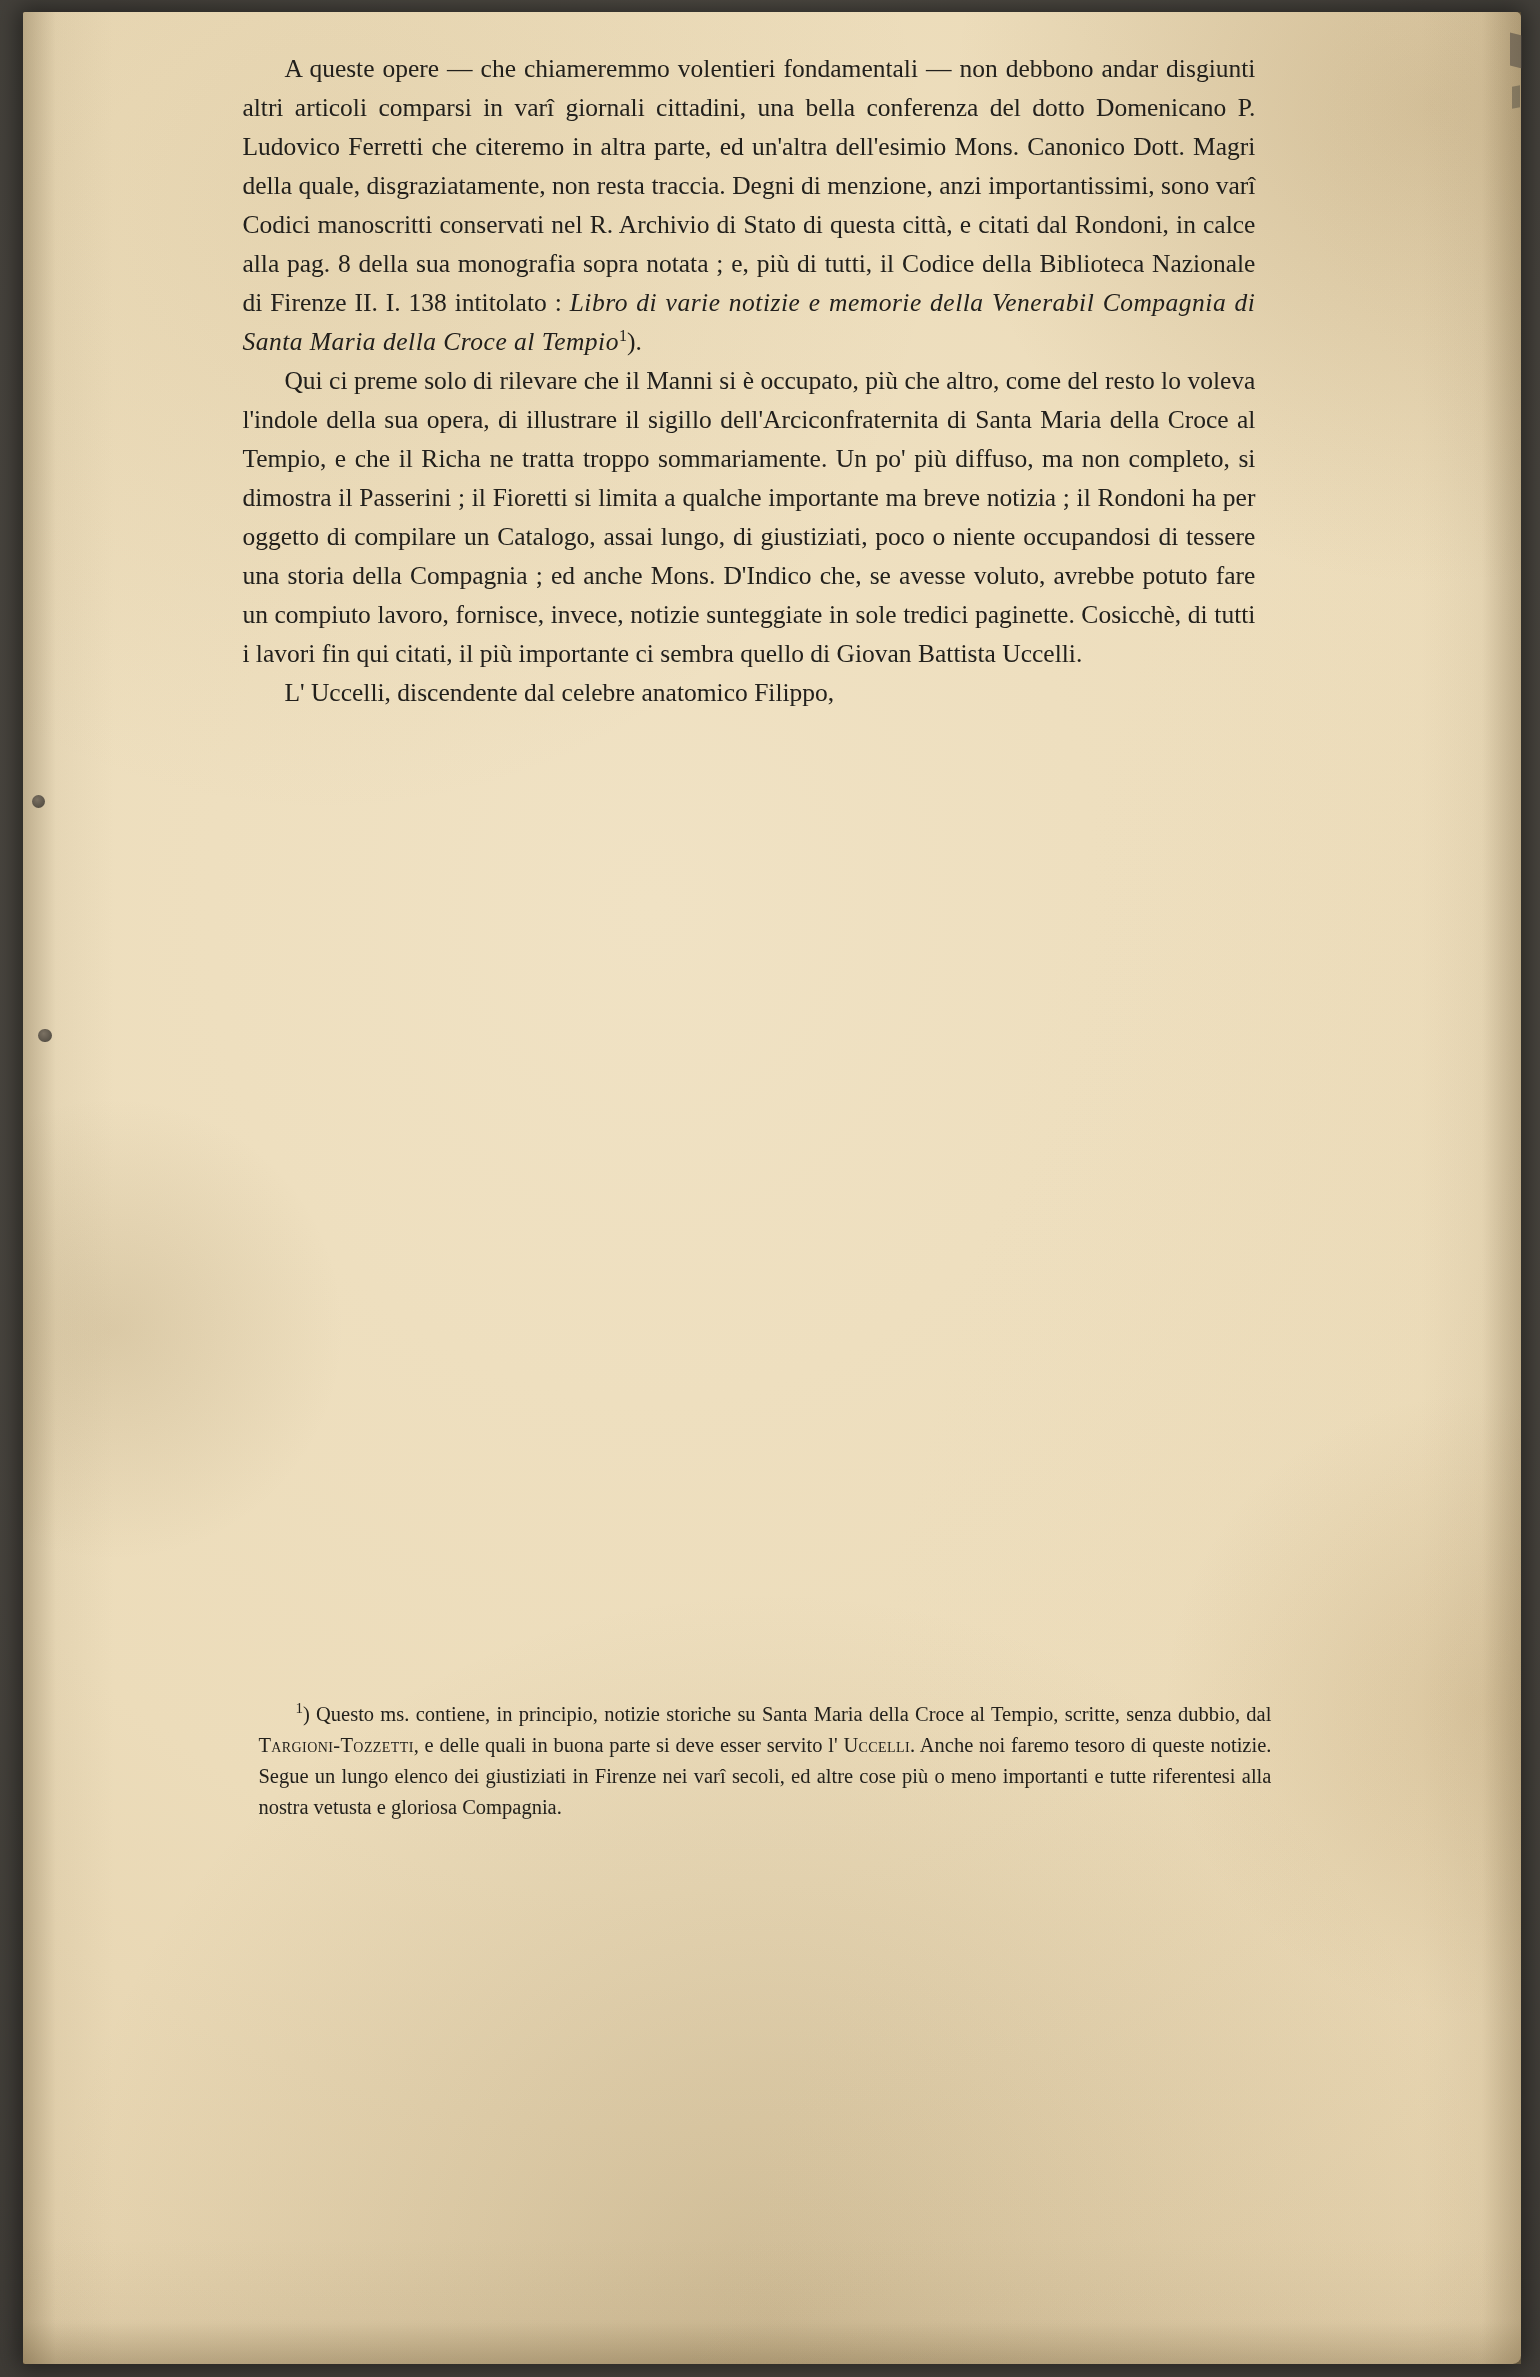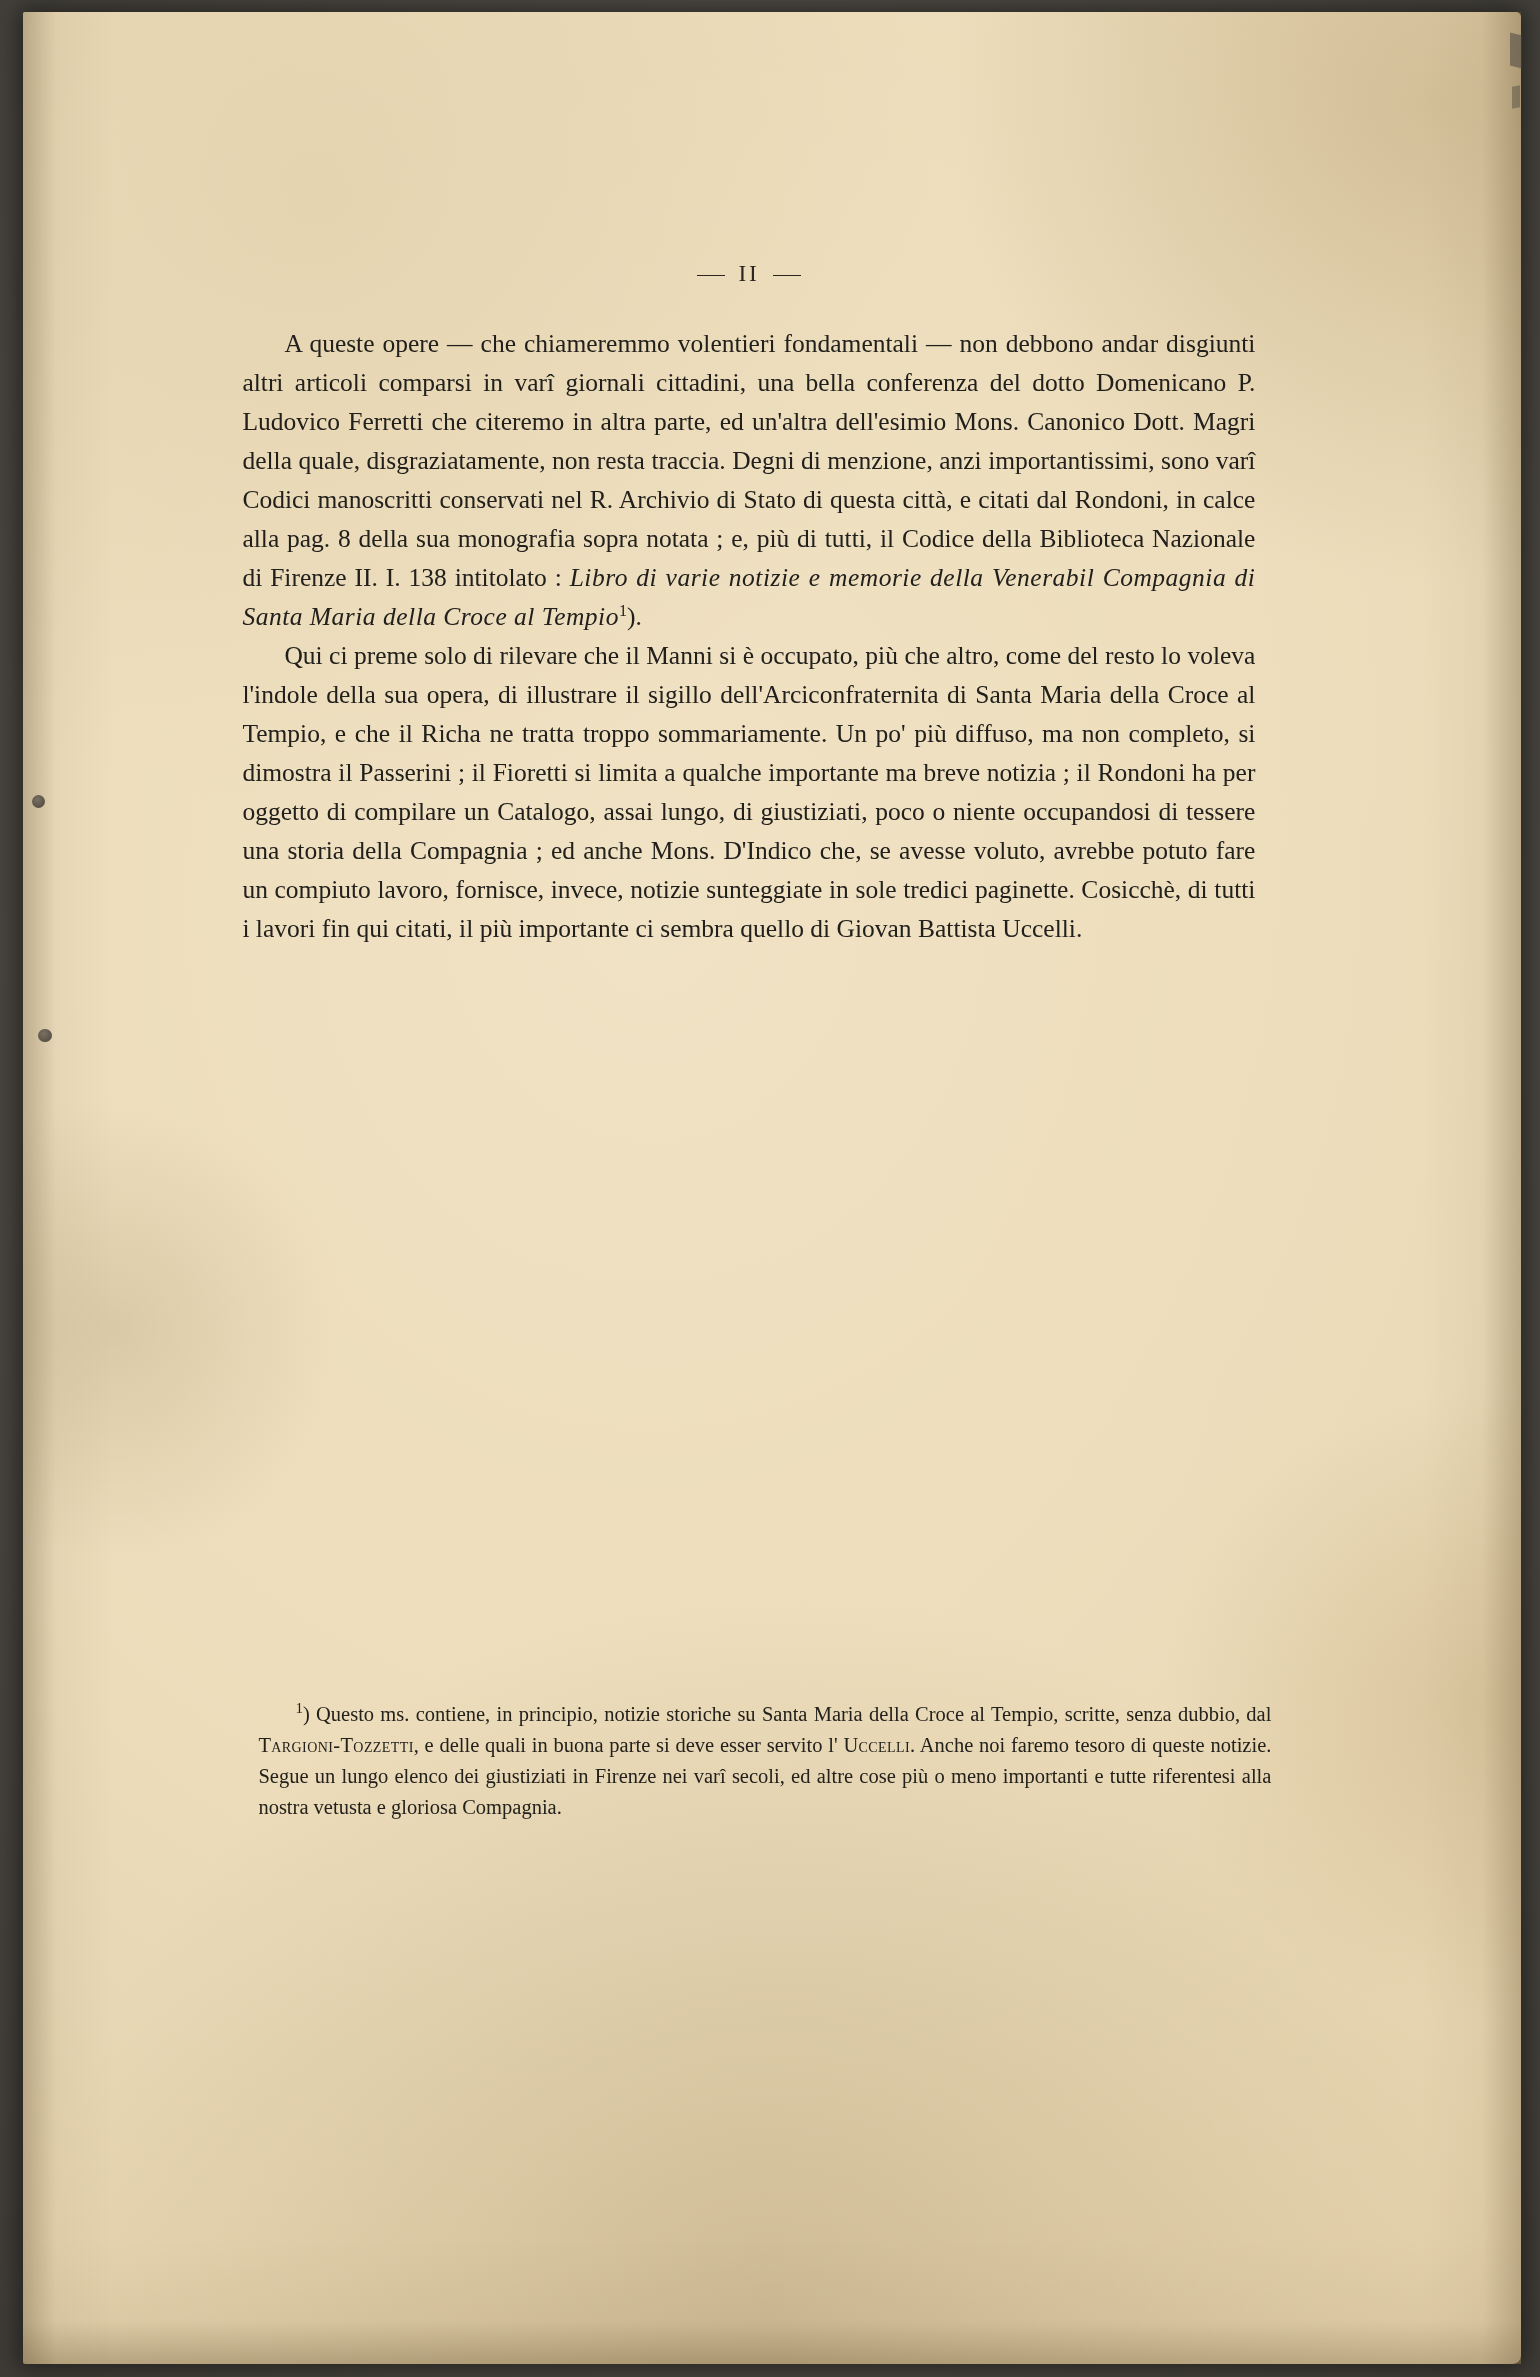--- a/index.html
+++ b/index.html
@@ -184,31 +184,29 @@
     <div id="inkfade"></div>
 
     <div class="tear" style="right:0;top:22px;width:11.7px;height:33px;transform:skewY(14deg);opacity:.55;"></div>
     <div class="tear" style="right:1.7px;top:74px;width:7.5px;height:22px;transform:skewY(-10deg);opacity:.45;"></div>
 
     <div class="punch" style="left:8.4px;top:783px;"></div>
     <div class="punch" style="left:15px;top:1017px;"></div>
 
     <div id="content">
 
-      <div id="folio">
-        <span class="dash"></span><span class="num">II</span><span class="dash"></span>
-      </div>
 
       <div id="body-text">
 
         <p><span>A queste opere — che chiameremmo volentieri fondamentali — non debbono andar disgiunti altri articoli comparsi in varî giornali cittadini, una bella conferenza del dotto Domenicano P. Ludovico Ferretti che citeremo in altra parte, ed un'altra dell'esimio Mons. Canonico Dott. Magri della quale, disgraziatamente, non resta traccia. Degni di menzione, anzi importantissimi, sono varî Codici manoscritti conservati nel R. Archivio di Stato di questa città, e citati dal Rondoni, in calce alla pag. 8 della sua monografia sopra notata ; e, più di tutti, il Codice della Biblioteca Nazionale di Firenze II. I. 138 intitolato : </span><span class="ital">Libro di varie notizie e memorie della Venerabil Compagnia di Santa Maria della Croce al Tempio</span><sup class="fn">1</sup><span>).</span></p>
 
 
         <p class="cont"><span>Qui ci preme solo di rilevare che il Manni si è occupato, più che altro, come del resto lo voleva l'indole della sua opera, di illustrare il sigillo dell'Arciconfraternita di Santa Maria della Croce al Tempio, e che il Richa ne tratta troppo sommariamente. Un po' più diffuso, ma non completo, si dimostra il Passerini ; il Fioretti si limita a qualche importante ma breve notizia ; il Rondoni ha per oggetto di compilare un Catalogo, assai lungo, di giustiziati, poco o niente occupandosi di tessere una storia della Compagnia ; ed anche Mons. D'Indico che, se avesse voluto, avrebbe potuto fare un compiuto lavoro, fornisce, invece, notizie sunteggiate in sole tredici paginette. Cosicchè, di tutti i lavori fin qui citati, il più importante ci sembra quello di Giovan Battista Uccelli.</span></p>
 
+        <p class="cont"><span>L' Uccelli, discendente dal celebre anatomico Filippo,</span></p>
 
       </div>
 
       <div id="footnote">
         <p><sup class="mk">1</sup><span>) Questo ms. contiene, in principio, notizie storiche su Santa Maria della Croce al Tempio, scritte, senza dubbio, dal </span><span class="smallcaps">Targioni-Tozzetti</span><span>, e delle quali in buona parte si deve esser servito l' </span><span class="smallcaps">Uccelli</span><span>. Anche noi faremo tesoro di queste notizie. Segue un lungo elenco dei giustiziati in Firenze nei varî secoli, ed altre cose più o meno importanti e tutte riferentesi alla nostra vetusta e gloriosa Compagnia.</span></p>
       </div>
 
     </div>
   </div>
 </div>

